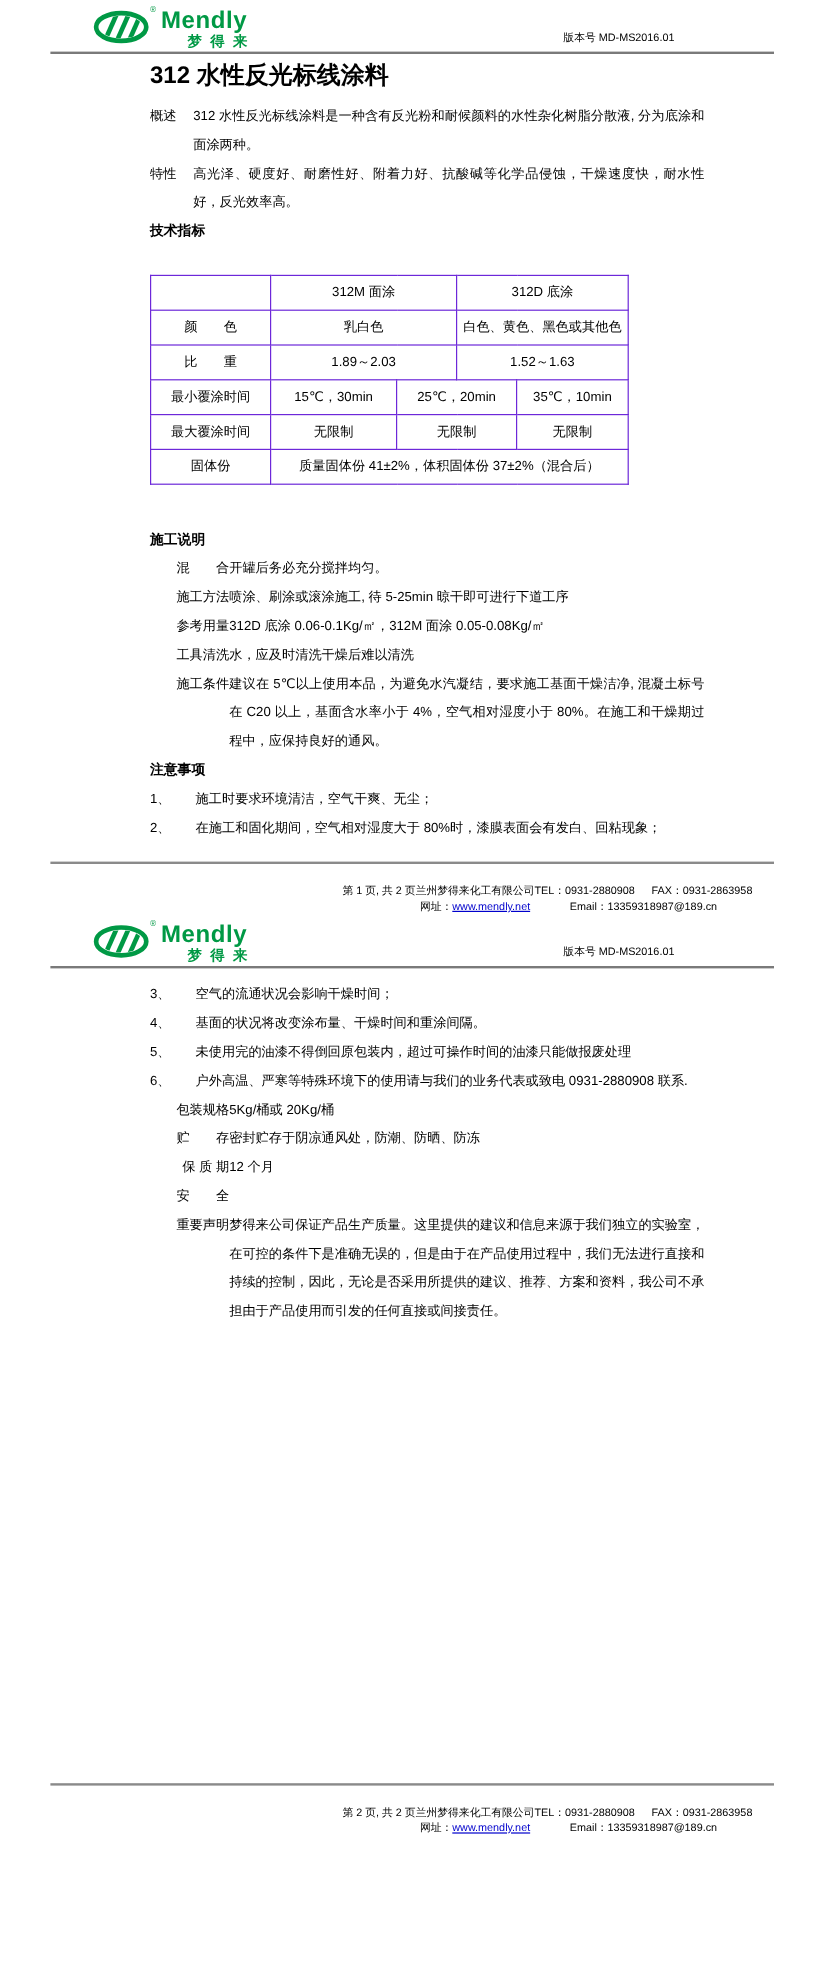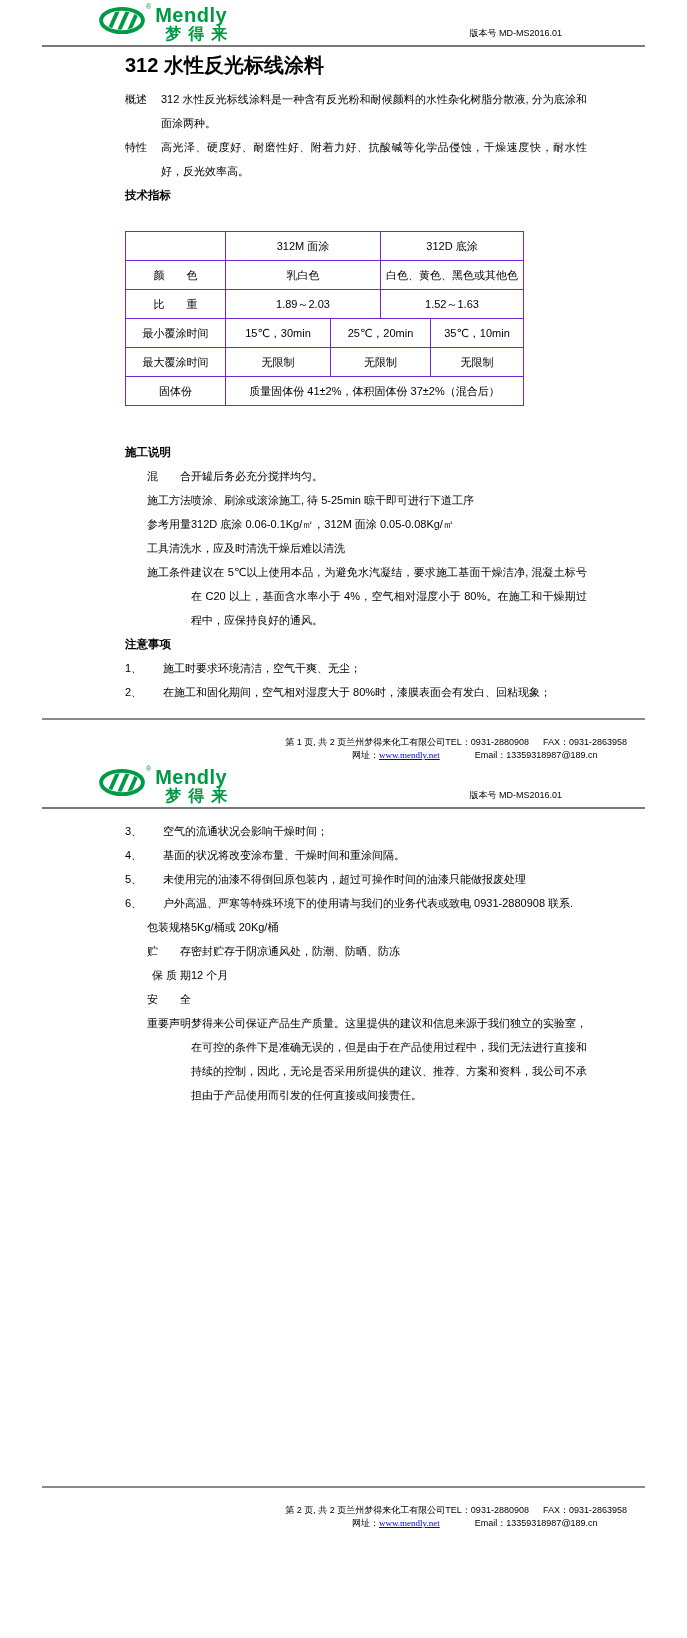--- a/index.html
+++ b/index.html
@@ -3,25 +3,25 @@
 <meta charset="utf-8">
 <style>
   html,body{margin:0;padding:0;background:#fff;}
   .canvas{position:relative;width:687px;height:1638px;background:#fff;
           font-family:"Liberation Sans","DejaVu Sans",sans-serif;color:#000;}
   .page{position:absolute;left:0;right:0;background:#fff;}
   #page1{top:0;height:762px;}
   #page2{top:762px;height:876px;}
 
   .page-header{display:flex;justify-content:space-between;align-items:flex-end;
-               padding:5px 125px 3px 98px;}
+               padding:5px 125px 3px 77px;}
   .logo{display:flex;align-items:flex-start;}
   .logo-text{margin-left:4px;line-height:1;}
   .brand-en{display:block;font-size:20px;font-weight:bold;color:#009945;letter-spacing:.5px;}
-  .brand-cn{display:block;font-size:16px;font-weight:bold;color:#009945;letter-spacing:7px;margin:1px 0 0 10px;}
+  .brand-cn{display:block;font-size:12px;font-weight:bold;color:#009945;letter-spacing:7px;margin:1px 0 0 22px;}
   .reg{font-size:7px;color:#009945;vertical-align:top;position:relative;top:-2px;}
   .version{font-size:9px;white-space:nowrap;padding-bottom:2px;margin-top:20px;}
   .hrule{border-top:2px solid #7a7a7a;margin:0 42px;}
 
   .content{margin:0 100px 0 125px;font-size:11px;line-height:24px;}
   .title{font-size:20px;font-weight:bold;margin:8px 0 12px 0;line-height:20px;}
   .sect-h{font-size:11.5px;font-weight:bold;margin:0;line-height:24px;}
   .row{display:flex;}
   .lbl{font-weight:normal;white-space:pre;flex:0 0 auto;}
   .row-sm .lbl{width:36px;}
@@ -35,21 +35,21 @@
   table.spec td{border:1px solid #6d28d9;height:26px;text-align:center;padding:1px 4px;}
   td.lblcell{text-align:left;padding-left:8px;font-weight:normal;white-space:pre;}
   td.tl{text-align:left;padding-left:10px;}
 
   .page-footer{position:absolute;left:0;right:0;font-size:9px;line-height:13px;}
   #page1 .page-footer{top:718px;}
   #page2 .page-footer{top:724px;}
   .frule{border-top:2px solid #8a8a8a;margin:0 42px 3px 42px;}
   .f-cols{display:flex;margin:16px 60px 0 88px;justify-content:flex-end;}
   .f-mid,.f-right{text-align:center;}
-  .link{color:#0000cc;text-decoration:underline;cursor:pointer;font-family:Liberation Serif, serif;}
+  .link{color:#0000cc;text-decoration:underline;cursor:pointer;}
   .gap8{display:inline-block;width:14px;}
   .mt34{margin-top:34px;} .mt10{margin-top:10px;}
 </style>
 </head>
 <body>
 
 <div class="canvas">
 
   <section class="page" id="page1">
     <header class="page-header">

